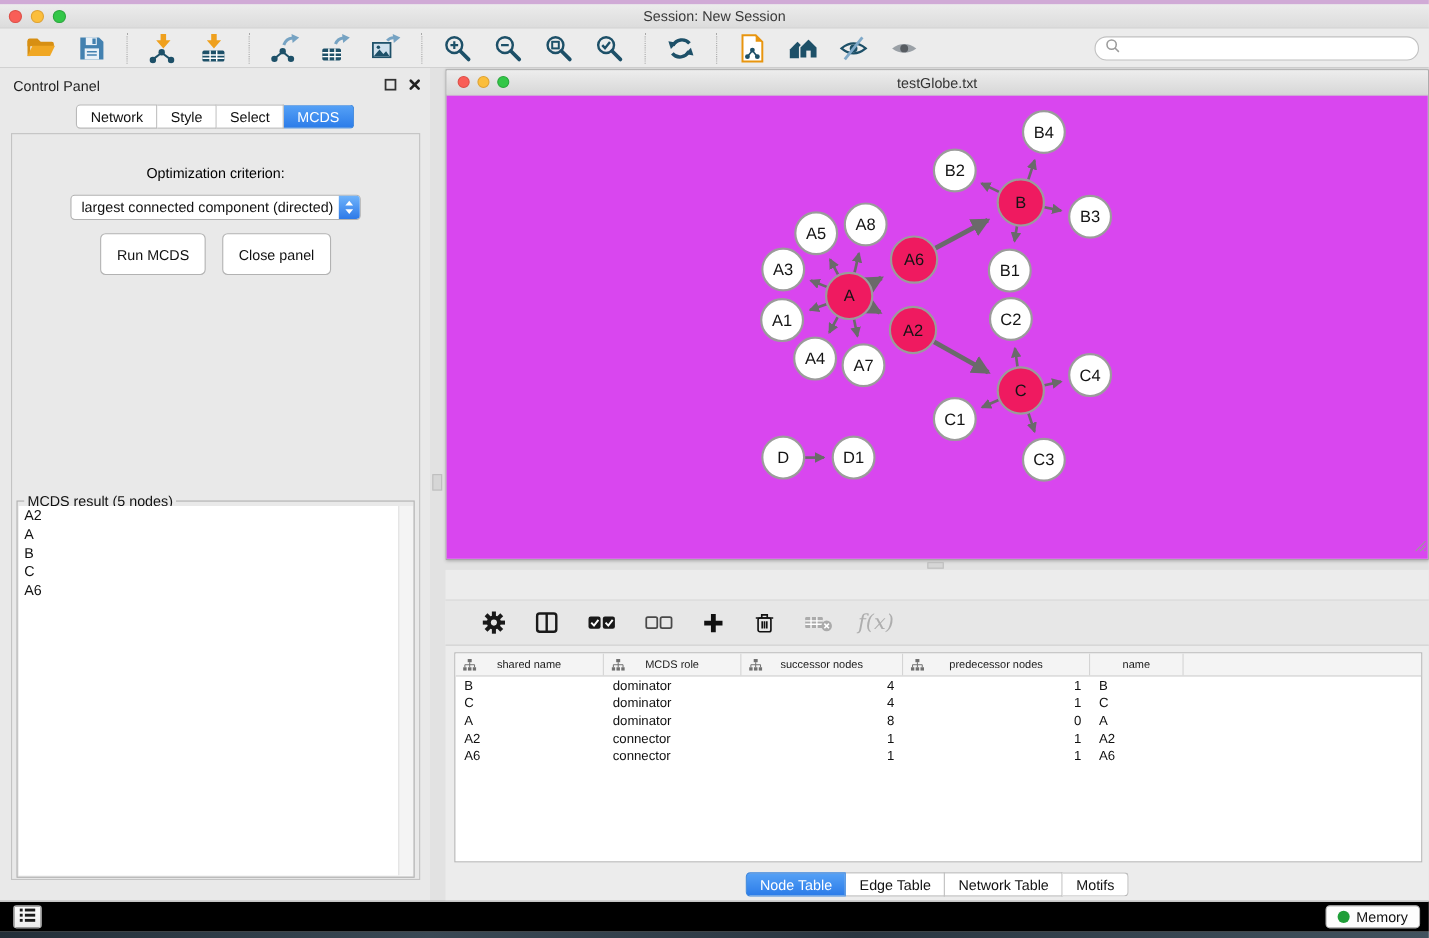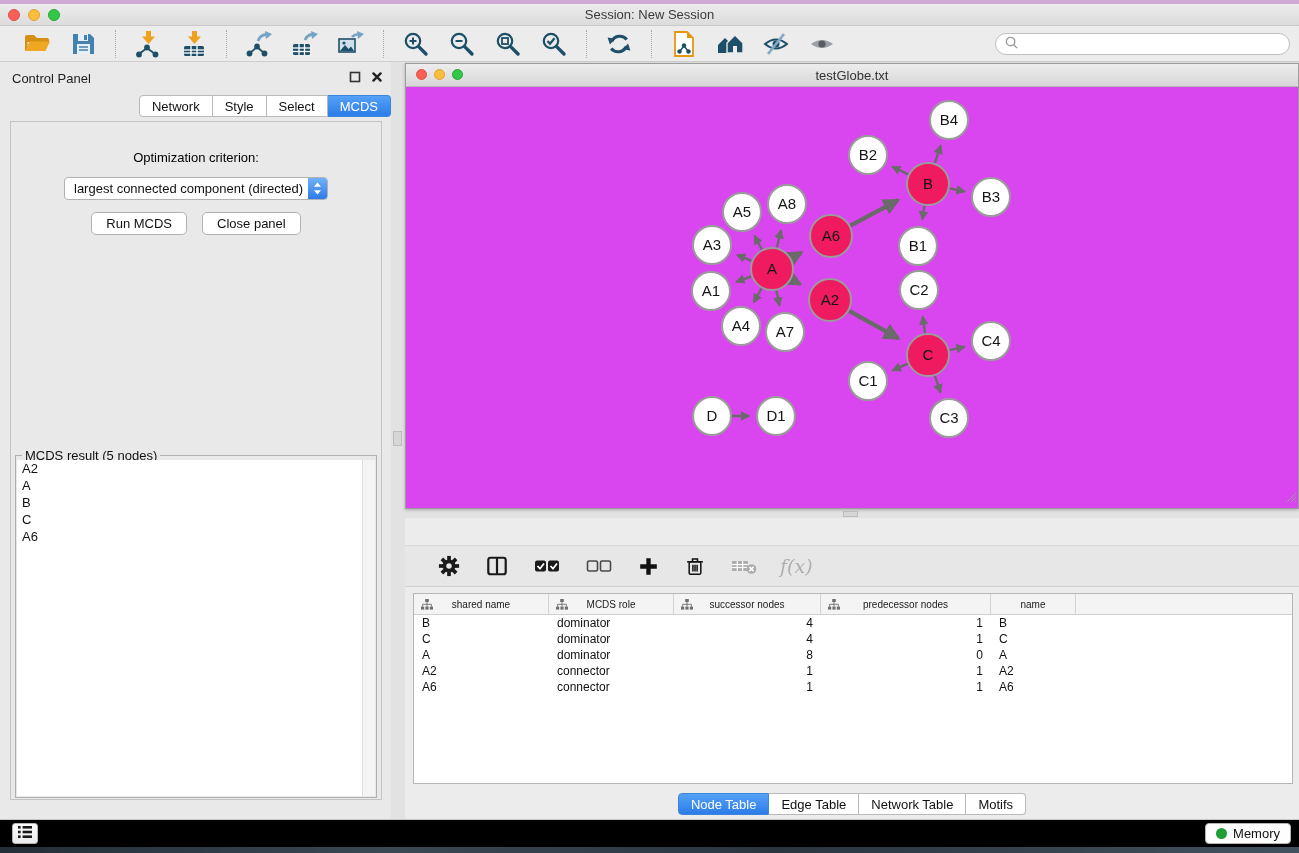--- a/index.html
+++ b/index.html
@@ -34,38 +34,38 @@
   
   .main { position:absolute; left:0; top:62px; width:1299px; height:757px; background:#e2e2e2; }
 
   
   .control-panel { position:absolute; left:0; top:0; width:391px; height:757px; background:#e9e9e9; }
   .panel-header { position:relative; height:30px; }
   .panel-header .ph-title { position:absolute; left:12px; top:9px; font-size:13px; color:#1e1e1e; }
   .ph-btns { position:absolute; right:8px; top:9px; display:flex; gap:9px; }
   .ph-btn { background:none; border:none; cursor:pointer; padding:0; width:13px; height:13px; }
 
-  .seg { display:flex; justify-content:flex-end; }
+  .seg { display:flex; justify-content:center; }
   .segbtn { height:22px; padding:0 12px; background:#fff; border:1px solid #b9b9b9; border-left-width:0;
     font-family:"Liberation Sans",sans-serif; font-size:13px; color:#111; cursor:pointer; }
   .segbtn:first-child { border-left-width:1px; border-radius:4px 0 0 4px; }
   .segbtn:last-child { border-radius:0 4px 4px 0; }
   .segbtn.active { background:linear-gradient(#55a1f6,#2c7ce9); border-color:#3c86dd; color:#fff; }
 
   .cp-tabs { position:absolute; left:0; top:33px; width:100%; }
   .cp-body { position:absolute; left:10px; top:59px; width:372px; height:679px;
     border:1px solid #c3c3c3; background:#e9e9e9; }
   .opt-label { margin-top:28px; text-align:center; font-size:13px; color:#000000; }
   .combo { position:relative; margin:12px auto 0; width:264px; height:23px; background:#fff;
     border:1px solid #b2b2b2; border-radius:4px; cursor:pointer; }
   .combo-text { position:absolute; left:9px; top:3px; font-size:13px; color:#111; white-space:nowrap; }
   .combo-spin { position:absolute; right:0; top:0; width:19px; height:21px; border-radius:0 3px 3px 0;
     background:linear-gradient(#6fb3fb,#2e7ae8); display:flex; align-items:center; justify-content:center; }
   .btn-row { margin-top:12px; display:flex; justify-content:center; gap:15px; }
-  .pushbtn { height:23px; padding:0 14px; background:#fff; border:1px solid #b2b2b2; border-radius:5px;
+  .pushbtn { height:38px; padding:0 14px; background:#fff; border:1px solid #b2b2b2; border-radius:5px;
     font-family:"Liberation Sans",sans-serif; font-size:13px; color:#111; cursor:pointer; }
 
   .result-group { position:absolute; left:4px; right:4px; top:333px; bottom:1px;
     border:1px solid #b0b0b0; }
   .result-legend { position:absolute; left:6px; top:-8px; background:#e9e9e9; padding:0 3px;
     font-size:13px; color:#111; }
   .result-list { position:absolute; left:1px; right:1px; top:4px; bottom:1px; background:#fff;
     overflow:hidden; }
   .result-item { font-size:13px; color:#111; padding:1px 0 1px 5px; line-height:15px; }
   .result-scroll { position:absolute; right:0; top:0; bottom:0; width:13px; background:#f4f4f4;

